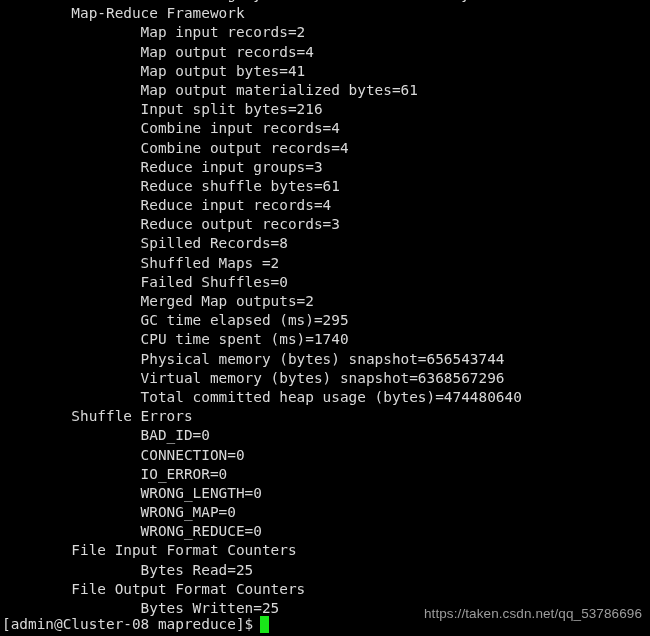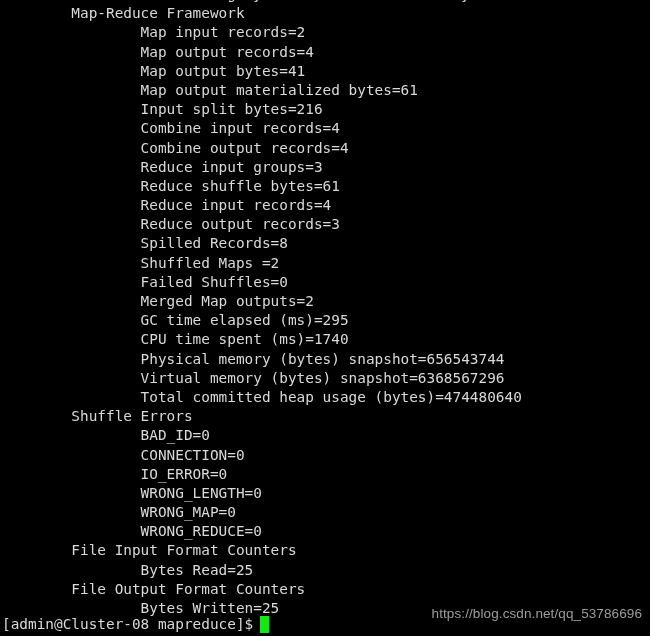--- a/index.html
+++ b/index.html
@@ -75,15 +75,15 @@
 
 <div id="terminal" style="background: rgb(0, 0, 0); color: rgb(217, 217, 217);">
 
   <div id="scrollback"><div class="line">                  Total megabyte-milliseconds taken by all reduce tasks=25</div><div class="line">        Map-Reduce Framework</div><div class="line">                Map input records=2</div><div class="line">                Map output records=4</div><div class="line">                Map output bytes=41</div><div class="line">                Map output materialized bytes=61</div><div class="line">                Input split bytes=216</div><div class="line">                Combine input records=4</div><div class="line">                Combine output records=4</div><div class="line">                Reduce input groups=3</div><div class="line">                Reduce shuffle bytes=61</div><div class="line">                Reduce input records=4</div><div class="line">                Reduce output records=3</div><div class="line">                Spilled Records=8</div><div class="line">                Shuffled Maps =2</div><div class="line">                Failed Shuffles=0</div><div class="line">                Merged Map outputs=2</div><div class="line">                GC time elapsed (ms)=295</div><div class="line">                CPU time spent (ms)=1740</div><div class="line">                Physical memory (bytes) snapshot=656543744</div><div class="line">                Virtual memory (bytes) snapshot=6368567296</div><div class="line">                Total committed heap usage (bytes)=474480640</div><div class="line">        Shuffle Errors</div><div class="line">                BAD_ID=0</div><div class="line">                CONNECTION=0</div><div class="line">                IO_ERROR=0</div><div class="line">                WRONG_LENGTH=0</div><div class="line">                WRONG_MAP=0</div><div class="line">                WRONG_REDUCE=0</div><div class="line">        File Input Format Counters </div><div class="line">                Bytes Read=25</div><div class="line">        File Output Format Counters </div><div class="line">                Bytes Written=25</div></div>
 
   <div id="prompt-line">
     <span id="prompt-text">[admin@Cluster-08 mapreduce]$</span>
     <span id="cursor" style="background: rgb(25, 230, 25);"></span>
   </div>
 
-  <div id="watermark">https://blog.csdn.net/qq_53786696</div>
+  <div id="watermark">https://taken.csdn.net/qq_53786696</div>
 
 </div>
 
 </body></html>

